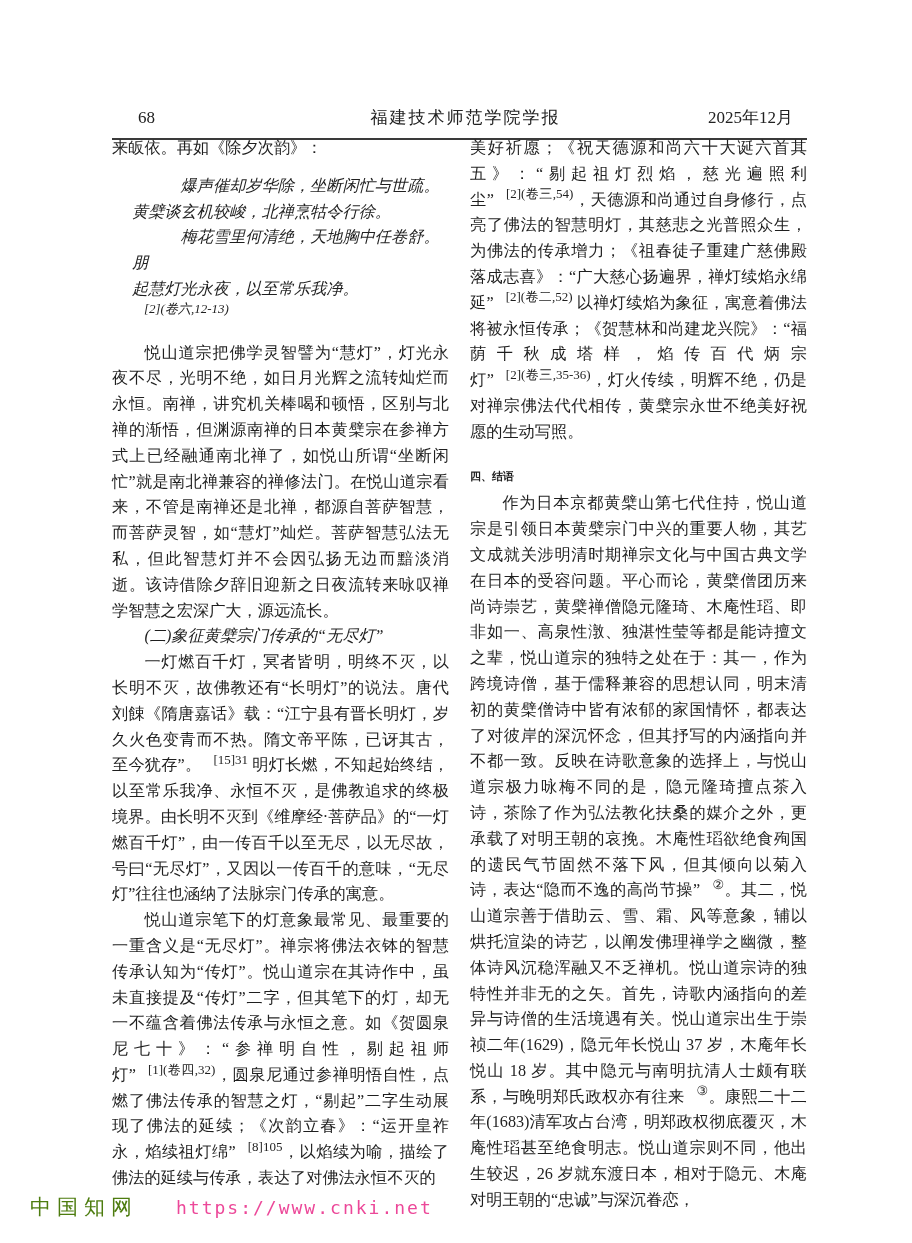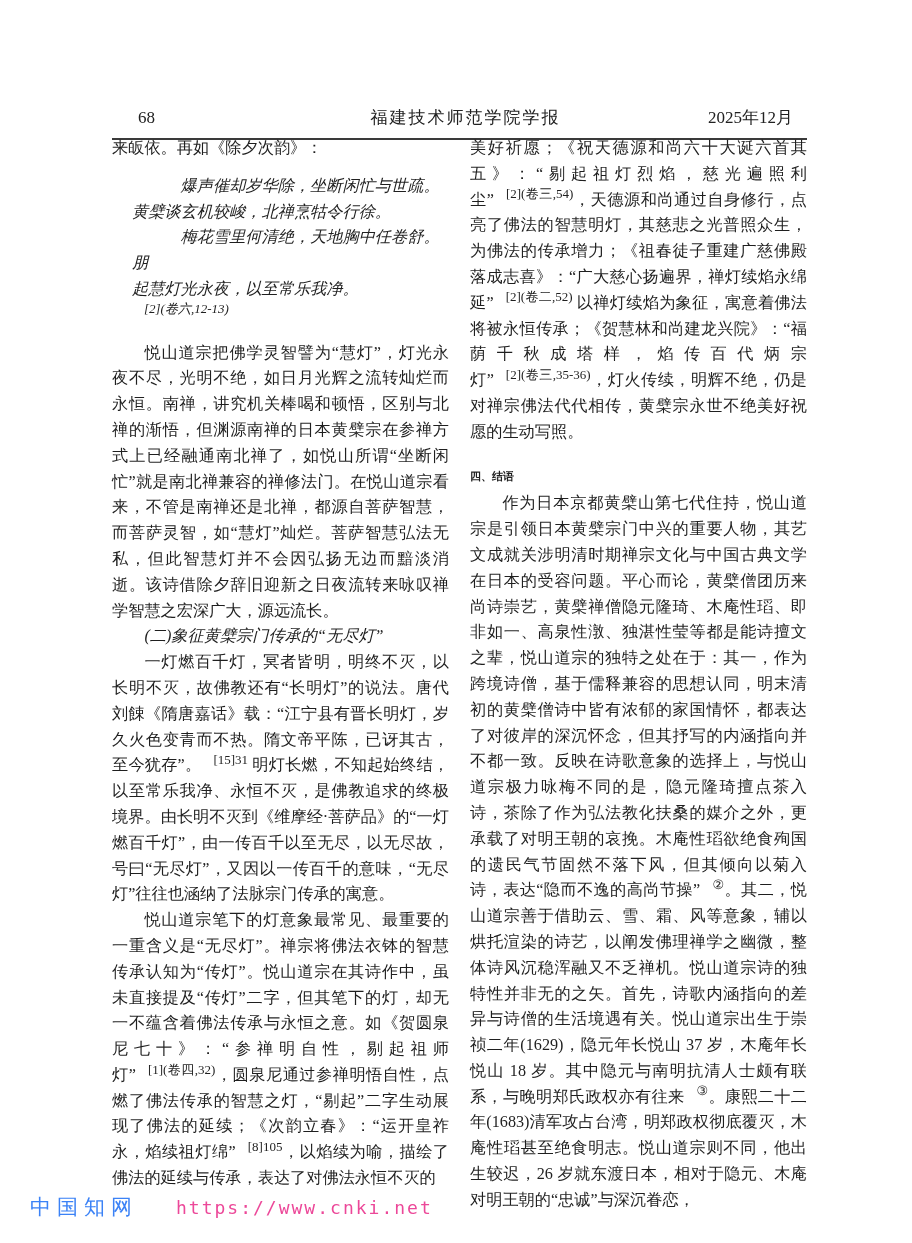--- a/index.html
+++ b/index.html
@@ -77,21 +77,21 @@
   
   .watermark {
     position: absolute;
     left: 30px; top: 1193px;
     display: flex;
     align-items: baseline;
   }
   .wm-name {
     font-size: 21px;
     letter-spacing: 6px;
-    color: #3b82f6;
+    color: #4d7c0f;
   }
   .wm-url {
     font-family: "DejaVu Sans Mono", "Liberation Mono", monospace;
     font-size: 18px;
     letter-spacing: 2px;
     margin-left: 38px;
     color: #ec4899;
   }
 </style>
 </head>

